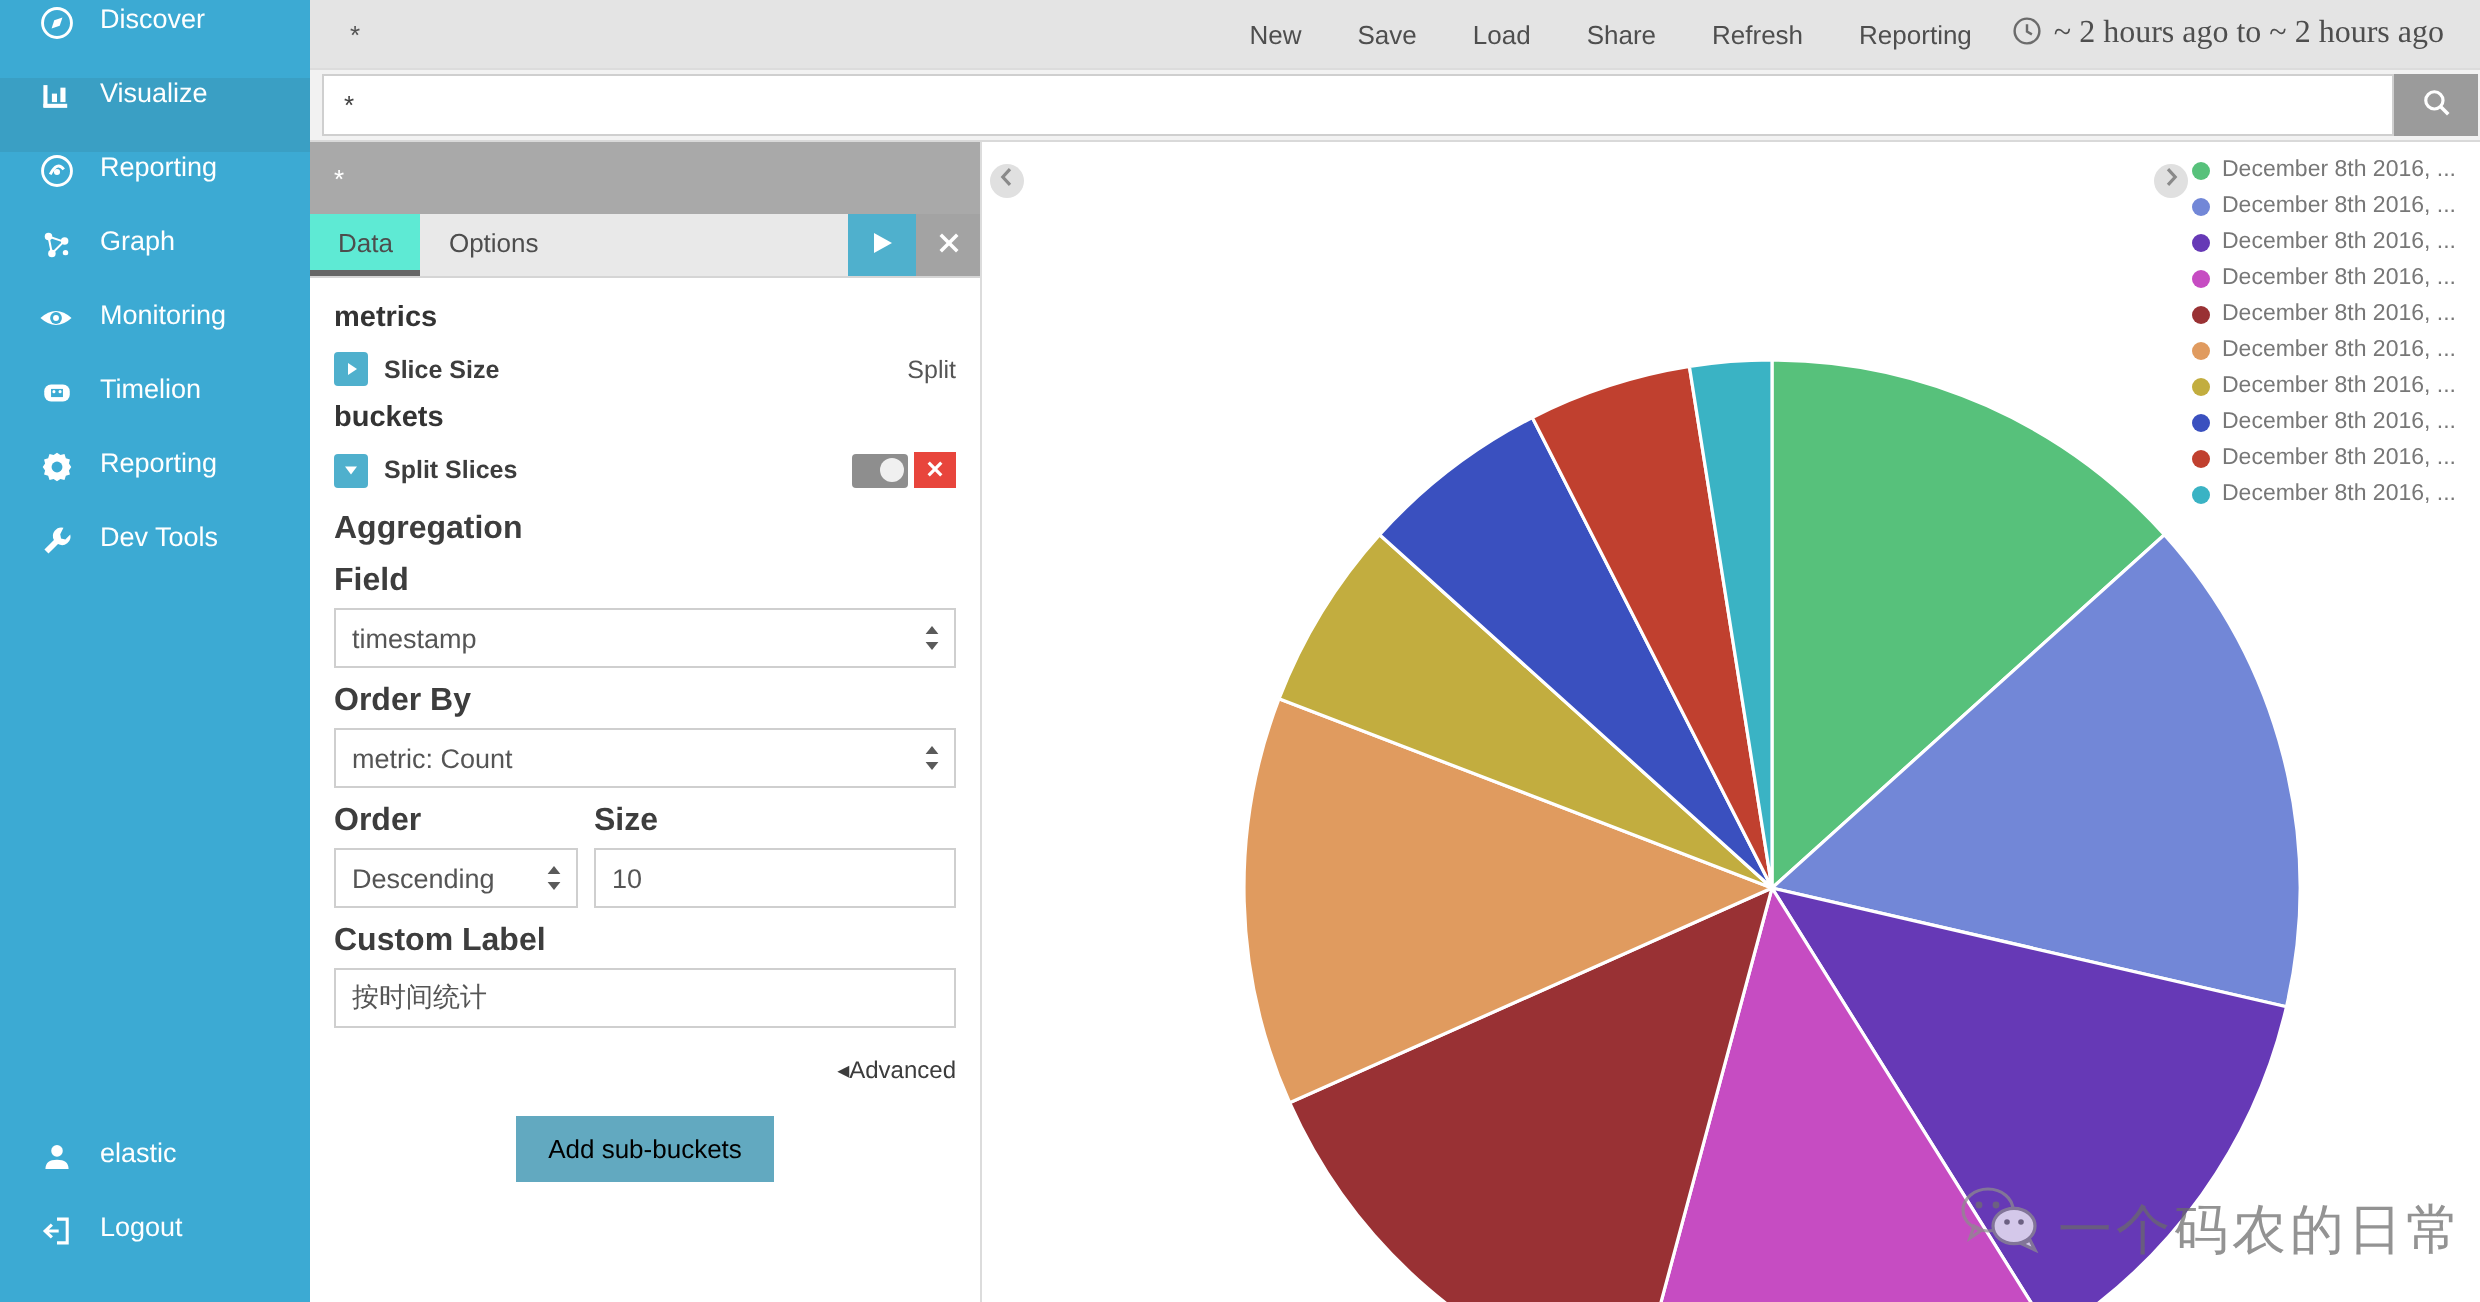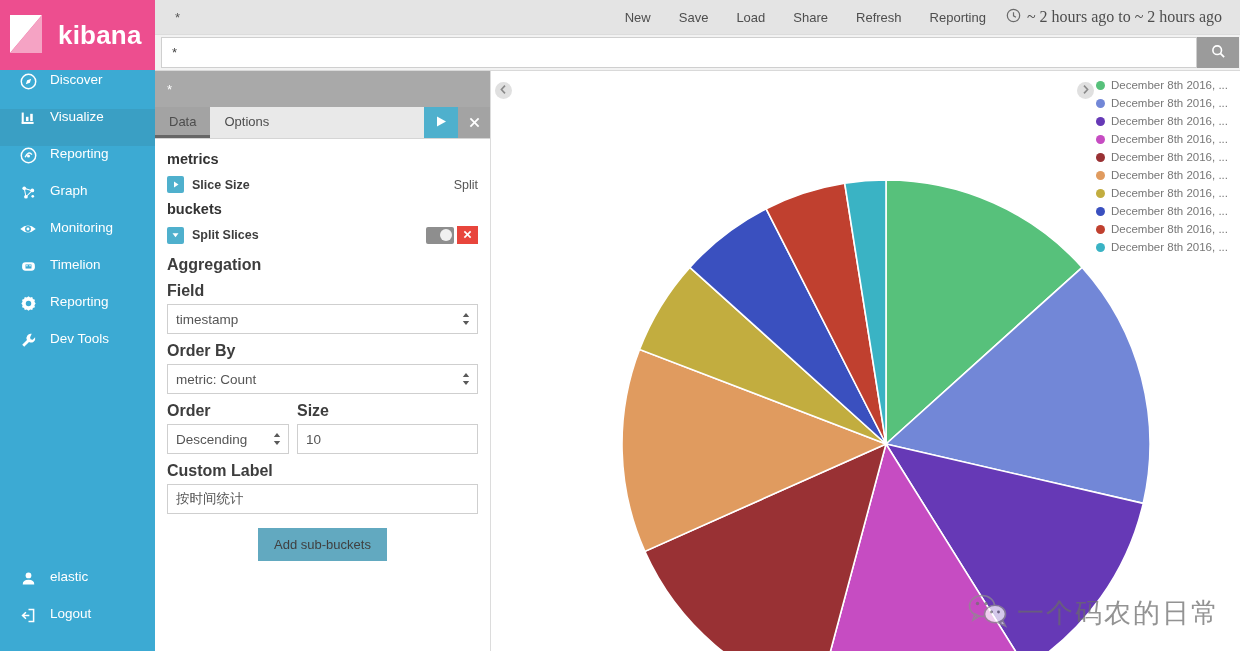--- a/index.html
+++ b/index.html
@@ -88,21 +88,21 @@
     padding-left: 12px; color: #ffffff; font-size: 13px;
   }
   .editor-tabs {
     height: 32px; background: #e9e9e9; display: flex; align-items: stretch;
     border-bottom: 1px solid #d5d5d5;
   }
   .tab {
     padding: 0 14px; display: flex; align-items: center; font-size: 13px; color: #4d4d4d;
     cursor: pointer; border-bottom: 3px solid transparent;
   }
-  .tab.active { border-bottom-color: #666; background: #a3a3a3; }
+  .tab.active { border-bottom-color: #666; background: #5eead4; }
   .tab-actions { margin-left: auto; display: flex; }
   .btn-apply {
     width: 34px; background: #4fb0cd; color: #fff; border: none; cursor: pointer;
     display: flex; align-items: center; justify-content: center;
   }
   .btn-discard {
     width: 32px; background: #a3a3a3; color: #fff; border: none; cursor: pointer;
     display: flex; align-items: center; justify-content: center; font-size: 15px;
   }
 
@@ -144,21 +144,21 @@
     font-size: 13.5px; color: #555; padding: 0 8px; outline: none;
     font-family: "Liberation Sans", sans-serif;
   }
   .two-col { display: flex; gap: 8px; }
   .col-order { width: 122px; flex: 0 0 122px; }
   .col-size { flex: 1 1 auto; }
   .advanced-row { text-align: right; margin-top: 12px; }
   .advanced-link { font-size: 12px; color: #3c3c3c; cursor: pointer; }
   .addbucket-row { display: flex; justify-content: center; margin-top: 14px; }
   .btn-addbucket {
-    background: #62a9c0; color: #404040; border: none; font-size: 13px;
+    background: #62a9c0; color: #000000; border: none; font-size: 13px;
     padding: 9px 16px; cursor: pointer; font-family: "Liberation Sans", sans-serif;
   }
 
   
   .chart-area { flex: 1 1 auto; position: relative; background: #fff; min-width: 0; }
   .collapse-left, .collapse-right {
     position: absolute; width: 17px; height: 17px; border-radius: 50%;
     background: #e0e0e0; color: #8a8a8a;
     display: flex; align-items: center; justify-content: center; cursor: pointer; z-index: 4;
   }
@@ -172,40 +172,31 @@
     position: absolute; right: 0; top: 6px; width: 148px;
     display: flex; flex-direction: column; gap: 2px; padding-left: 4px; z-index: 3;
   }
   .legend-item { display: flex; align-items: center; gap: 6px; cursor: pointer; height: 16px; }
   .legend-dot { width: 9px; height: 9px; border-radius: 50%; flex: 0 0 9px; }
   .legend-text {
     font-size: 11.5px; color: #777; white-space: nowrap; overflow: hidden;
   }
 
   .watermark {
-    position: absolute; right: 20px; bottom: 18px; display: flex; align-items: center; gap: 8px;
+    position: absolute; right: 8px; bottom: 18px; display: flex; align-items: flex-end; gap: 8px;
     opacity: .72; z-index: 5; pointer-events: none;
   }
   .watermark-text { font-size: 27px; color: #6a6a6a; letter-spacing: 2px; }
 </style>
 </head>
 <body>
 
 <div class="app">
 
   <div class="sidebar">
-    <div class="brand">
-      <div class="brand-mark">
-        <svg width="40" height="44" viewBox="0 0 40 44">
-          <polygon points="2,2 34,2 2,40" fill="#ffffff"></polygon>
-          <polygon points="34,2 34,40 2,40" fill="#f5a3c4"></polygon>
-        </svg>
-      </div>
-      <div class="brand-name">kibana</div>
-    </div>
 
     <div class="nav">
       <div class="nav-item">
         <span class="nav-icon">
           <svg width="17" height="17" viewBox="0 0 20 20">
               <circle cx="10" cy="10" r="8.5" fill="none" stroke="#fff" stroke-width="1.7"></circle>
               <path d="M13.2 6.8 L8.4 8.4 L6.8 13.2 L11.6 11.6 Z" fill="#fff"></path>
             </svg>
         </span>
         <span>Discover</span>
@@ -448,20 +439,25 @@
             </div>
             <div class="col-size">
               <div class="field-label">Size</div>
               <input class="text-input" type="text" value="10" style="">
             </div>
           </div>
 
           <div class="field-label">Custom Label</div>
           <input class="text-input" type="text" value="按时间统计" style="">
 
+          <div class="advanced-row">
+            <span class="advanced-link">
+              <span>◂</span><span>Advanced</span>
+            </span>
+          </div>
 
           <div class="addbucket-row">
             <button class="btn-addbucket">Add sub-buckets</button>
           </div>
         </div>
       </div>
 
       <div class="chart-area">
         <div class="collapse-left">
           <span>

